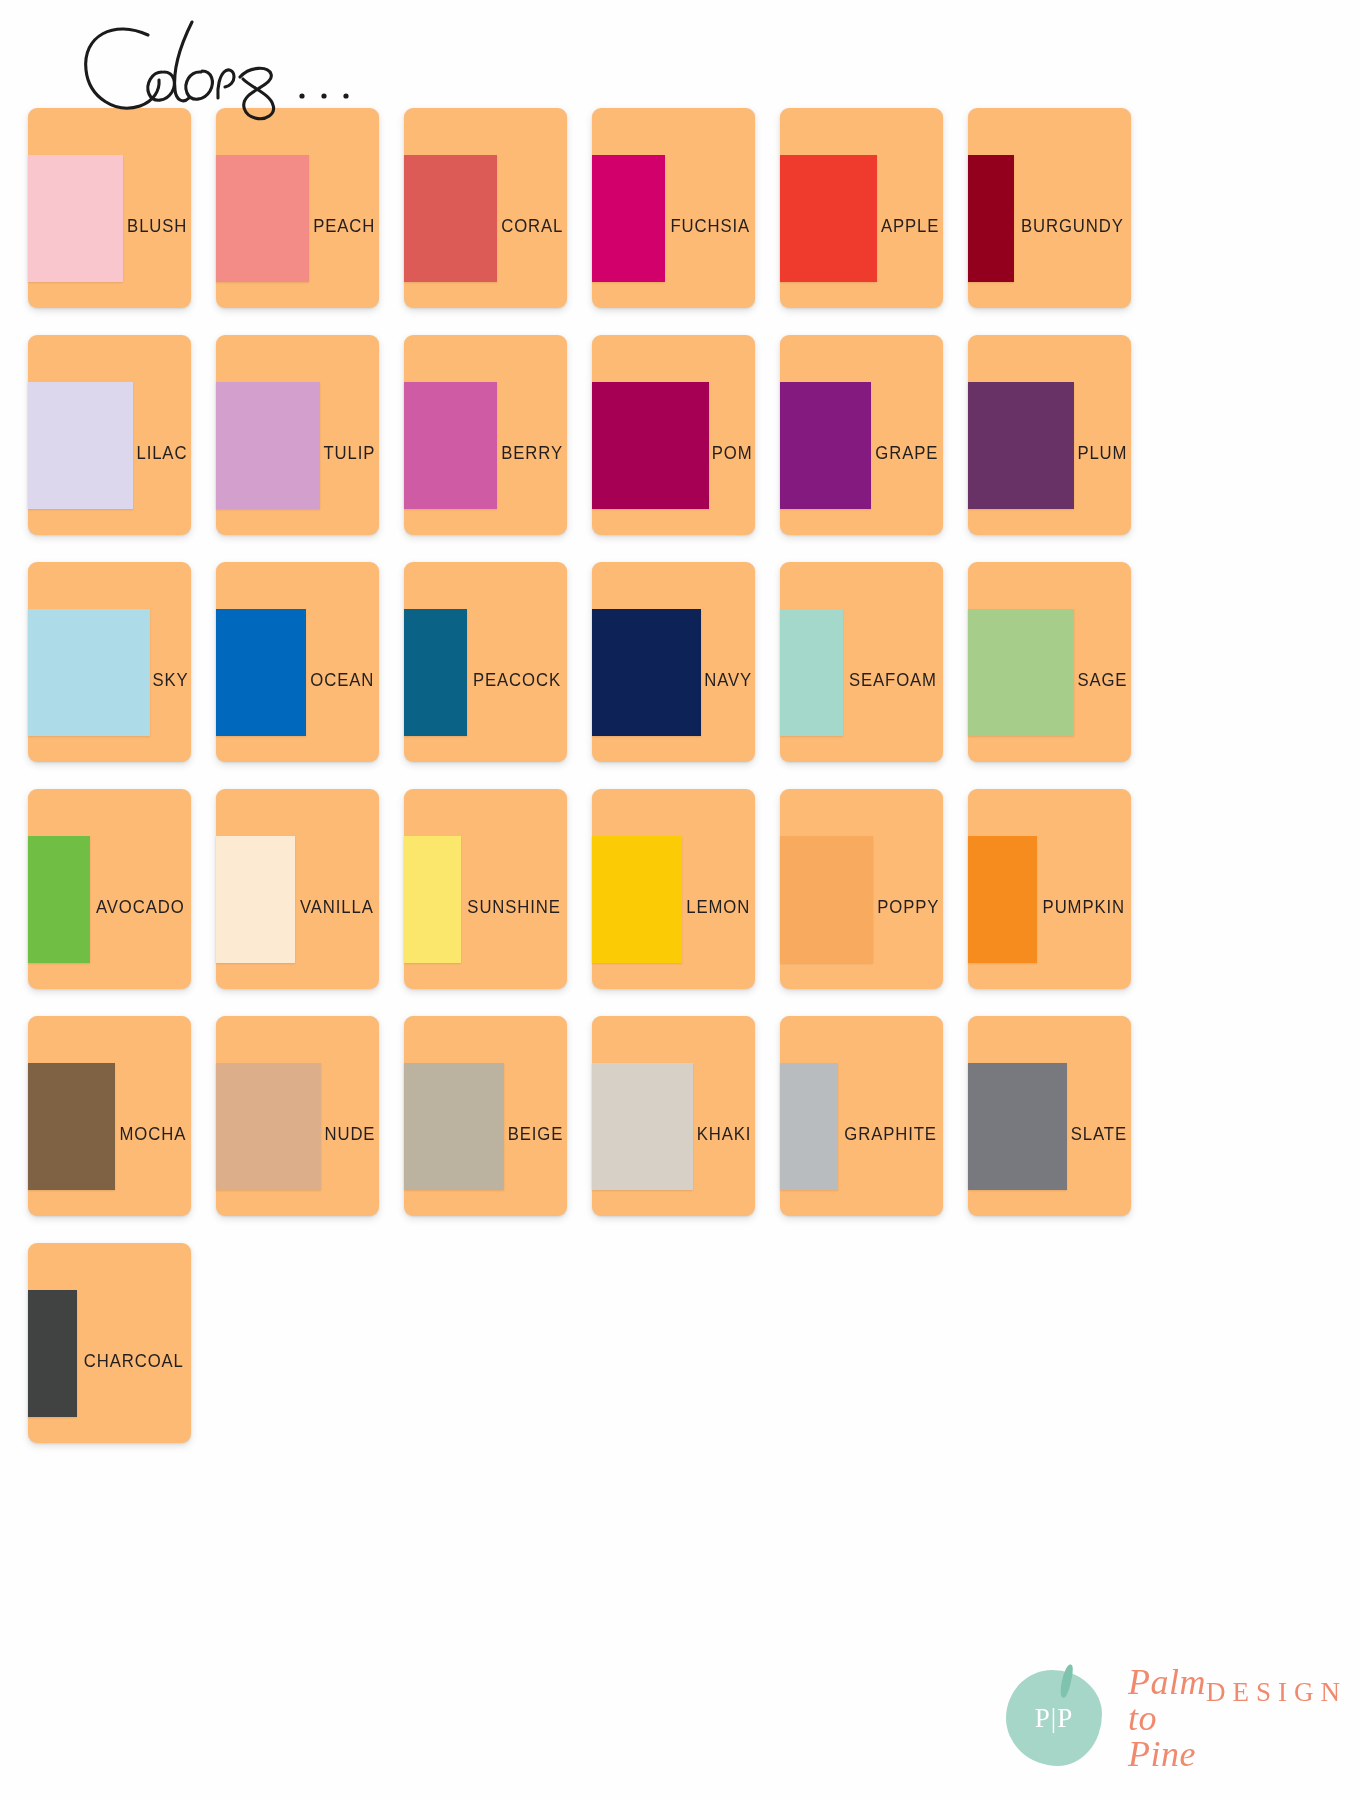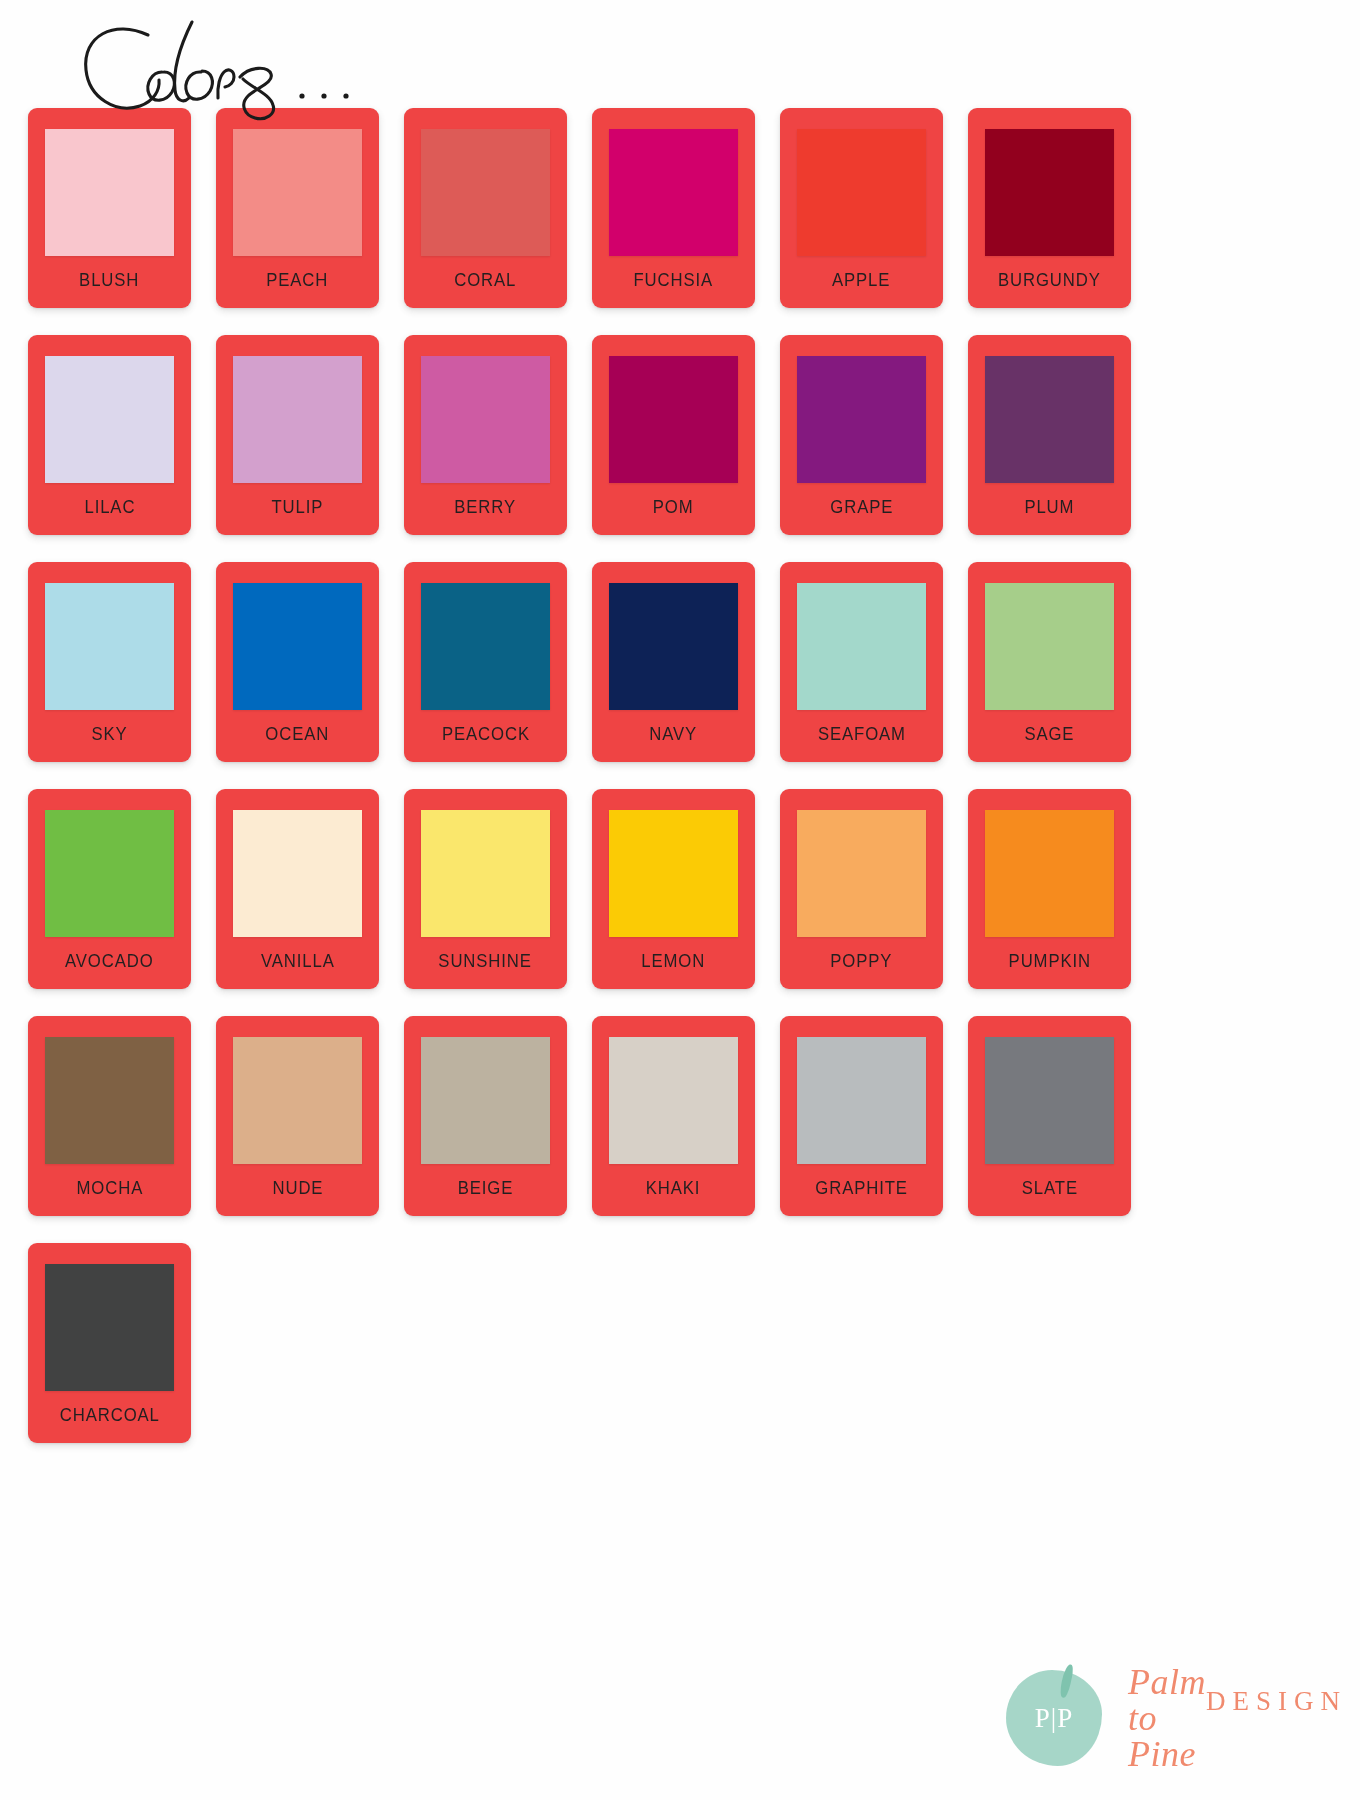--- a/index.html
+++ b/index.html
@@ -38,26 +38,25 @@
     grid-template-columns: repeat(6, 163px);
     grid-auto-rows: 200px;
     column-gap: 25px;
     row-gap: 27px;
   }
 
   .swatch-card {
     position: relative;
     width: 163px;
     height: 200px;
-    background: #ef4444;
+    background: #fdba74;
     border-radius: 9px;
     box-shadow: 0 3px 7px rgba(60,60,60,0.16),
                 0 1px 2px rgba(60,60,60,0.10);
     display: flex;
-    flex-direction: column;
     align-items: center;
     padding-top: 21px;
     box-sizing: border-box;
   }
 
   .swatch-chip {
     width: 129px;
     height: 127px;
     box-shadow: 0 1px 2px rgba(0,0,0,0.10);
   }
@@ -130,21 +129,21 @@
     font-style: italic;
     font-size: 36px;
     color: #f08a6e;
     letter-spacing: 0.5px;
   }
   #brand-tagline {
     font-family: "Liberation Serif", serif;
     font-size: 27px;
     color: #f08a6e;
     letter-spacing: 7px;
-    margin-top: 24px;
+    margin-top: 15px;
   }
 </style>
 </head>
 <body>
 
 <div id="page-title-wrap">
   <svg width="420" height="120" viewBox="0 0 420 120" fill="none">
     <g stroke="#1b1b1b" stroke-width="3.1" stroke-linecap="round" fill="none">
 
       <path d="M104 21 C 70 5, 38 22, 42 56 C 45 84, 72 100, 96 92 C 110 87, 116 76, 115 66"></path>

